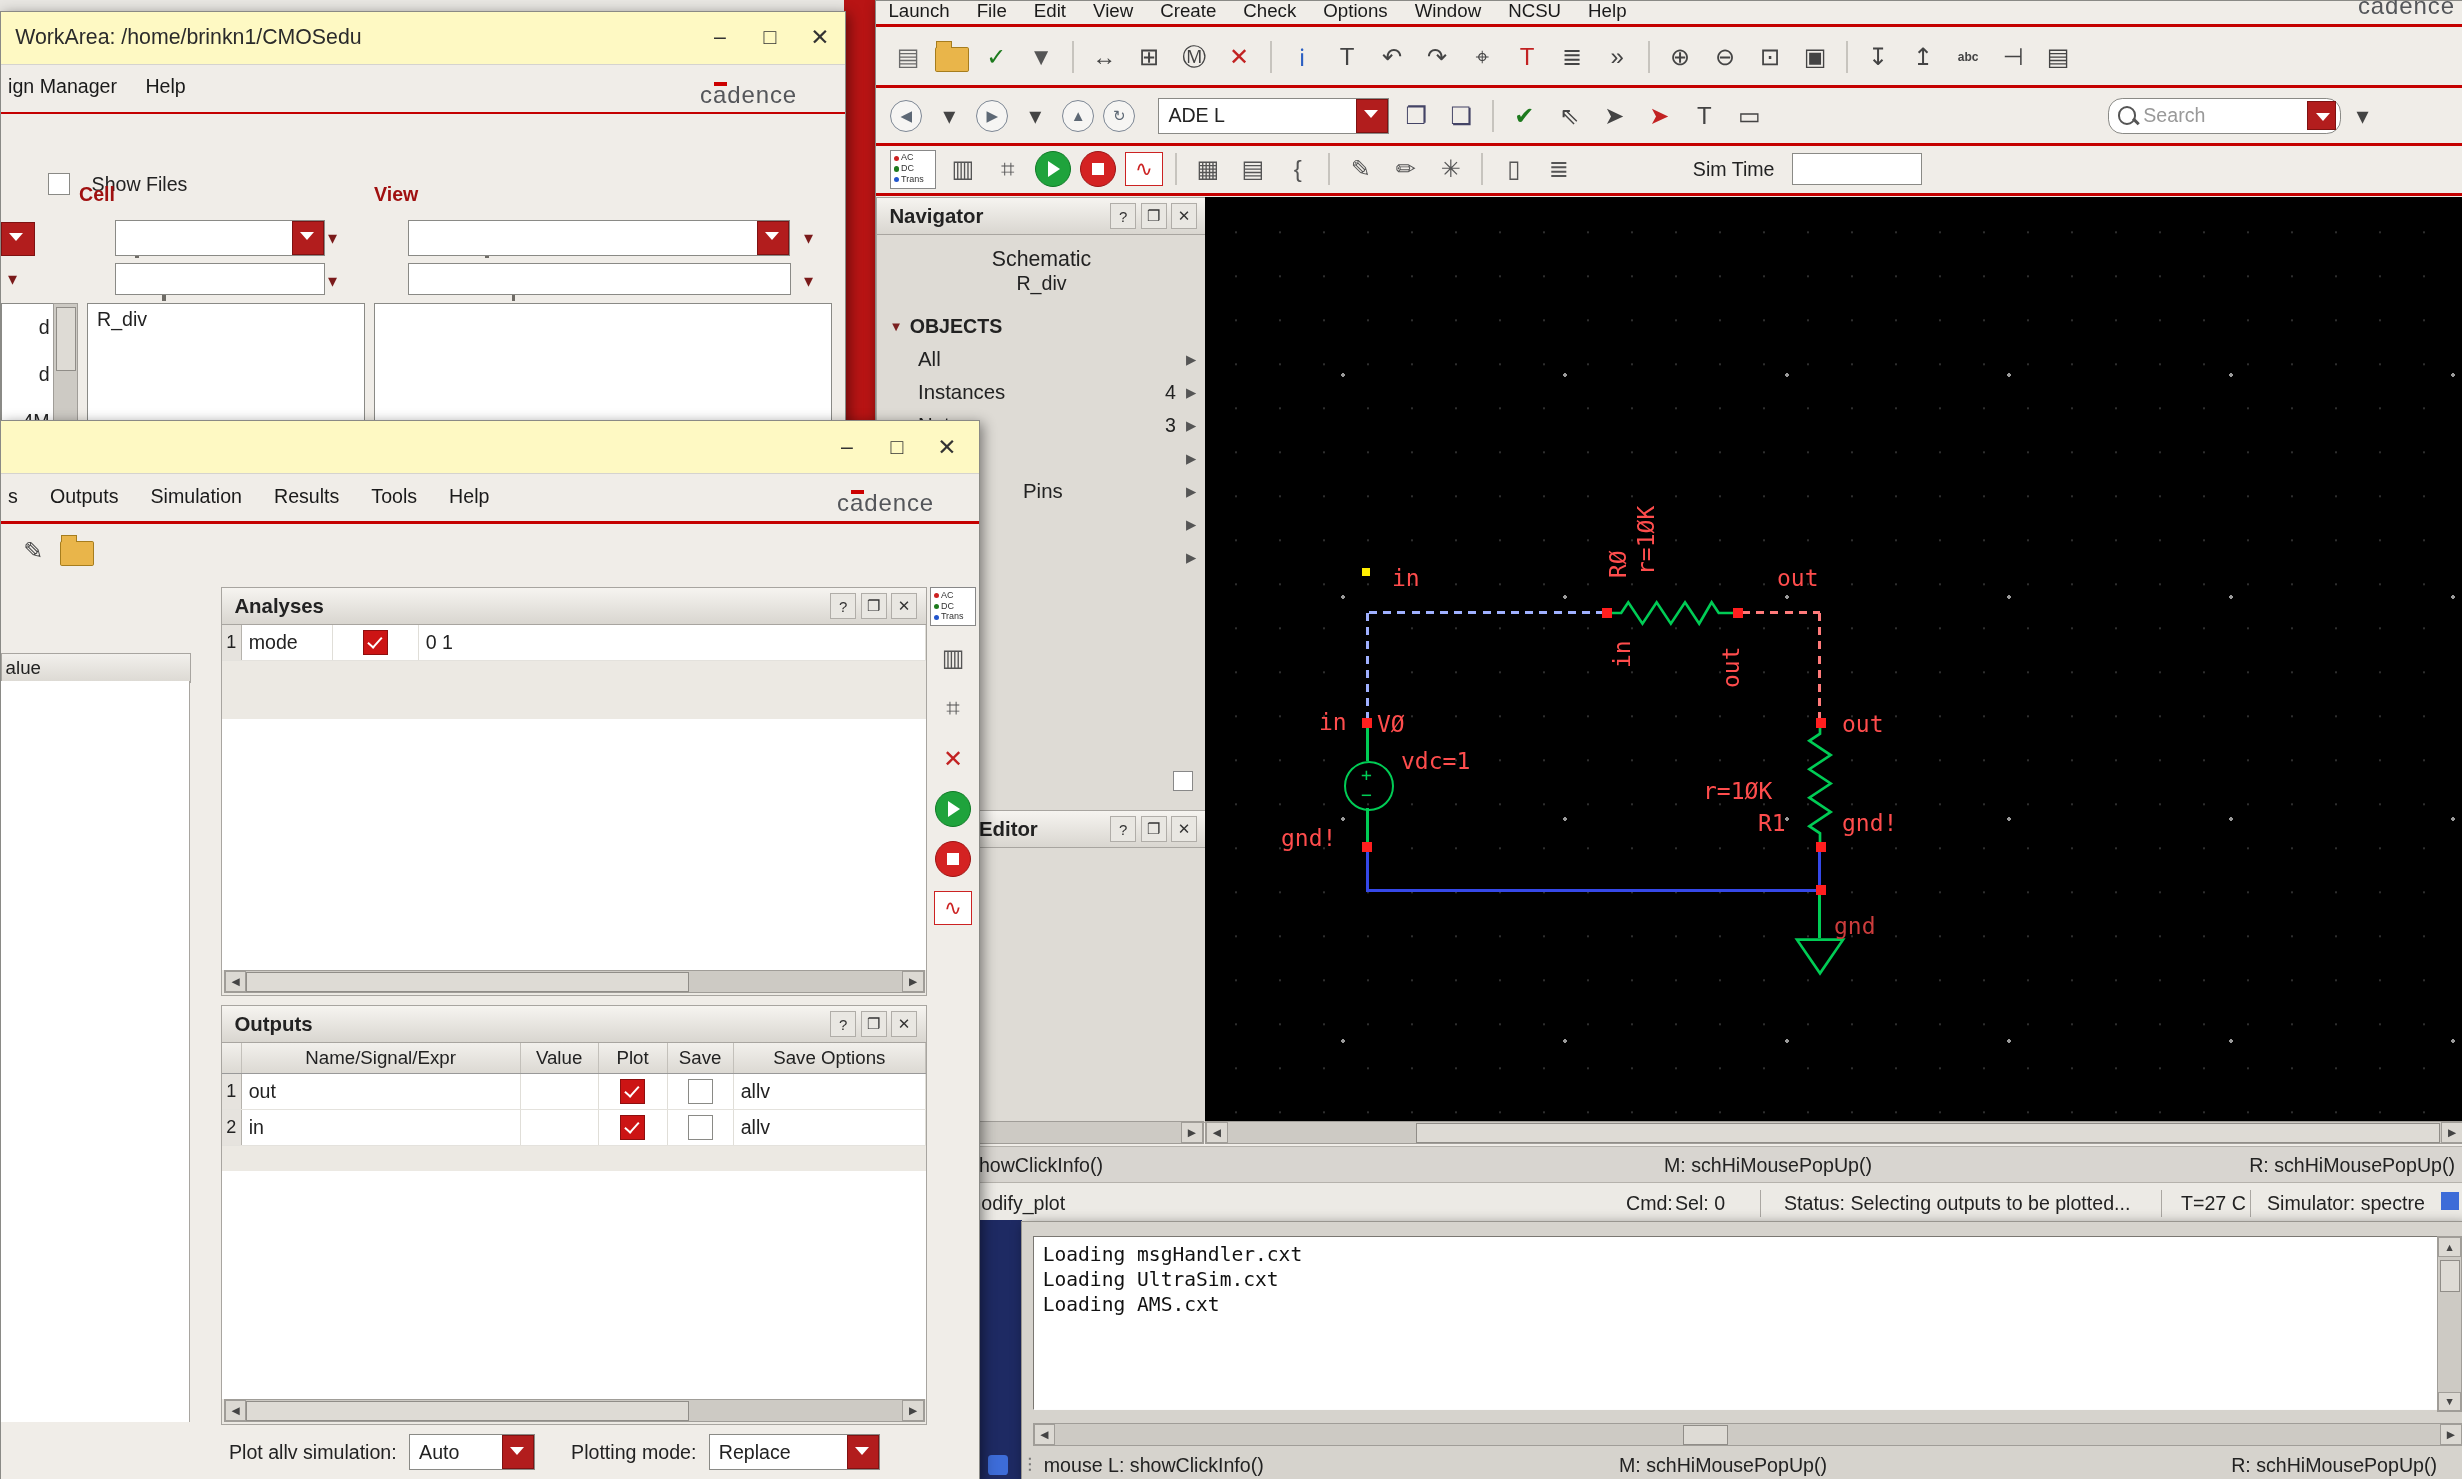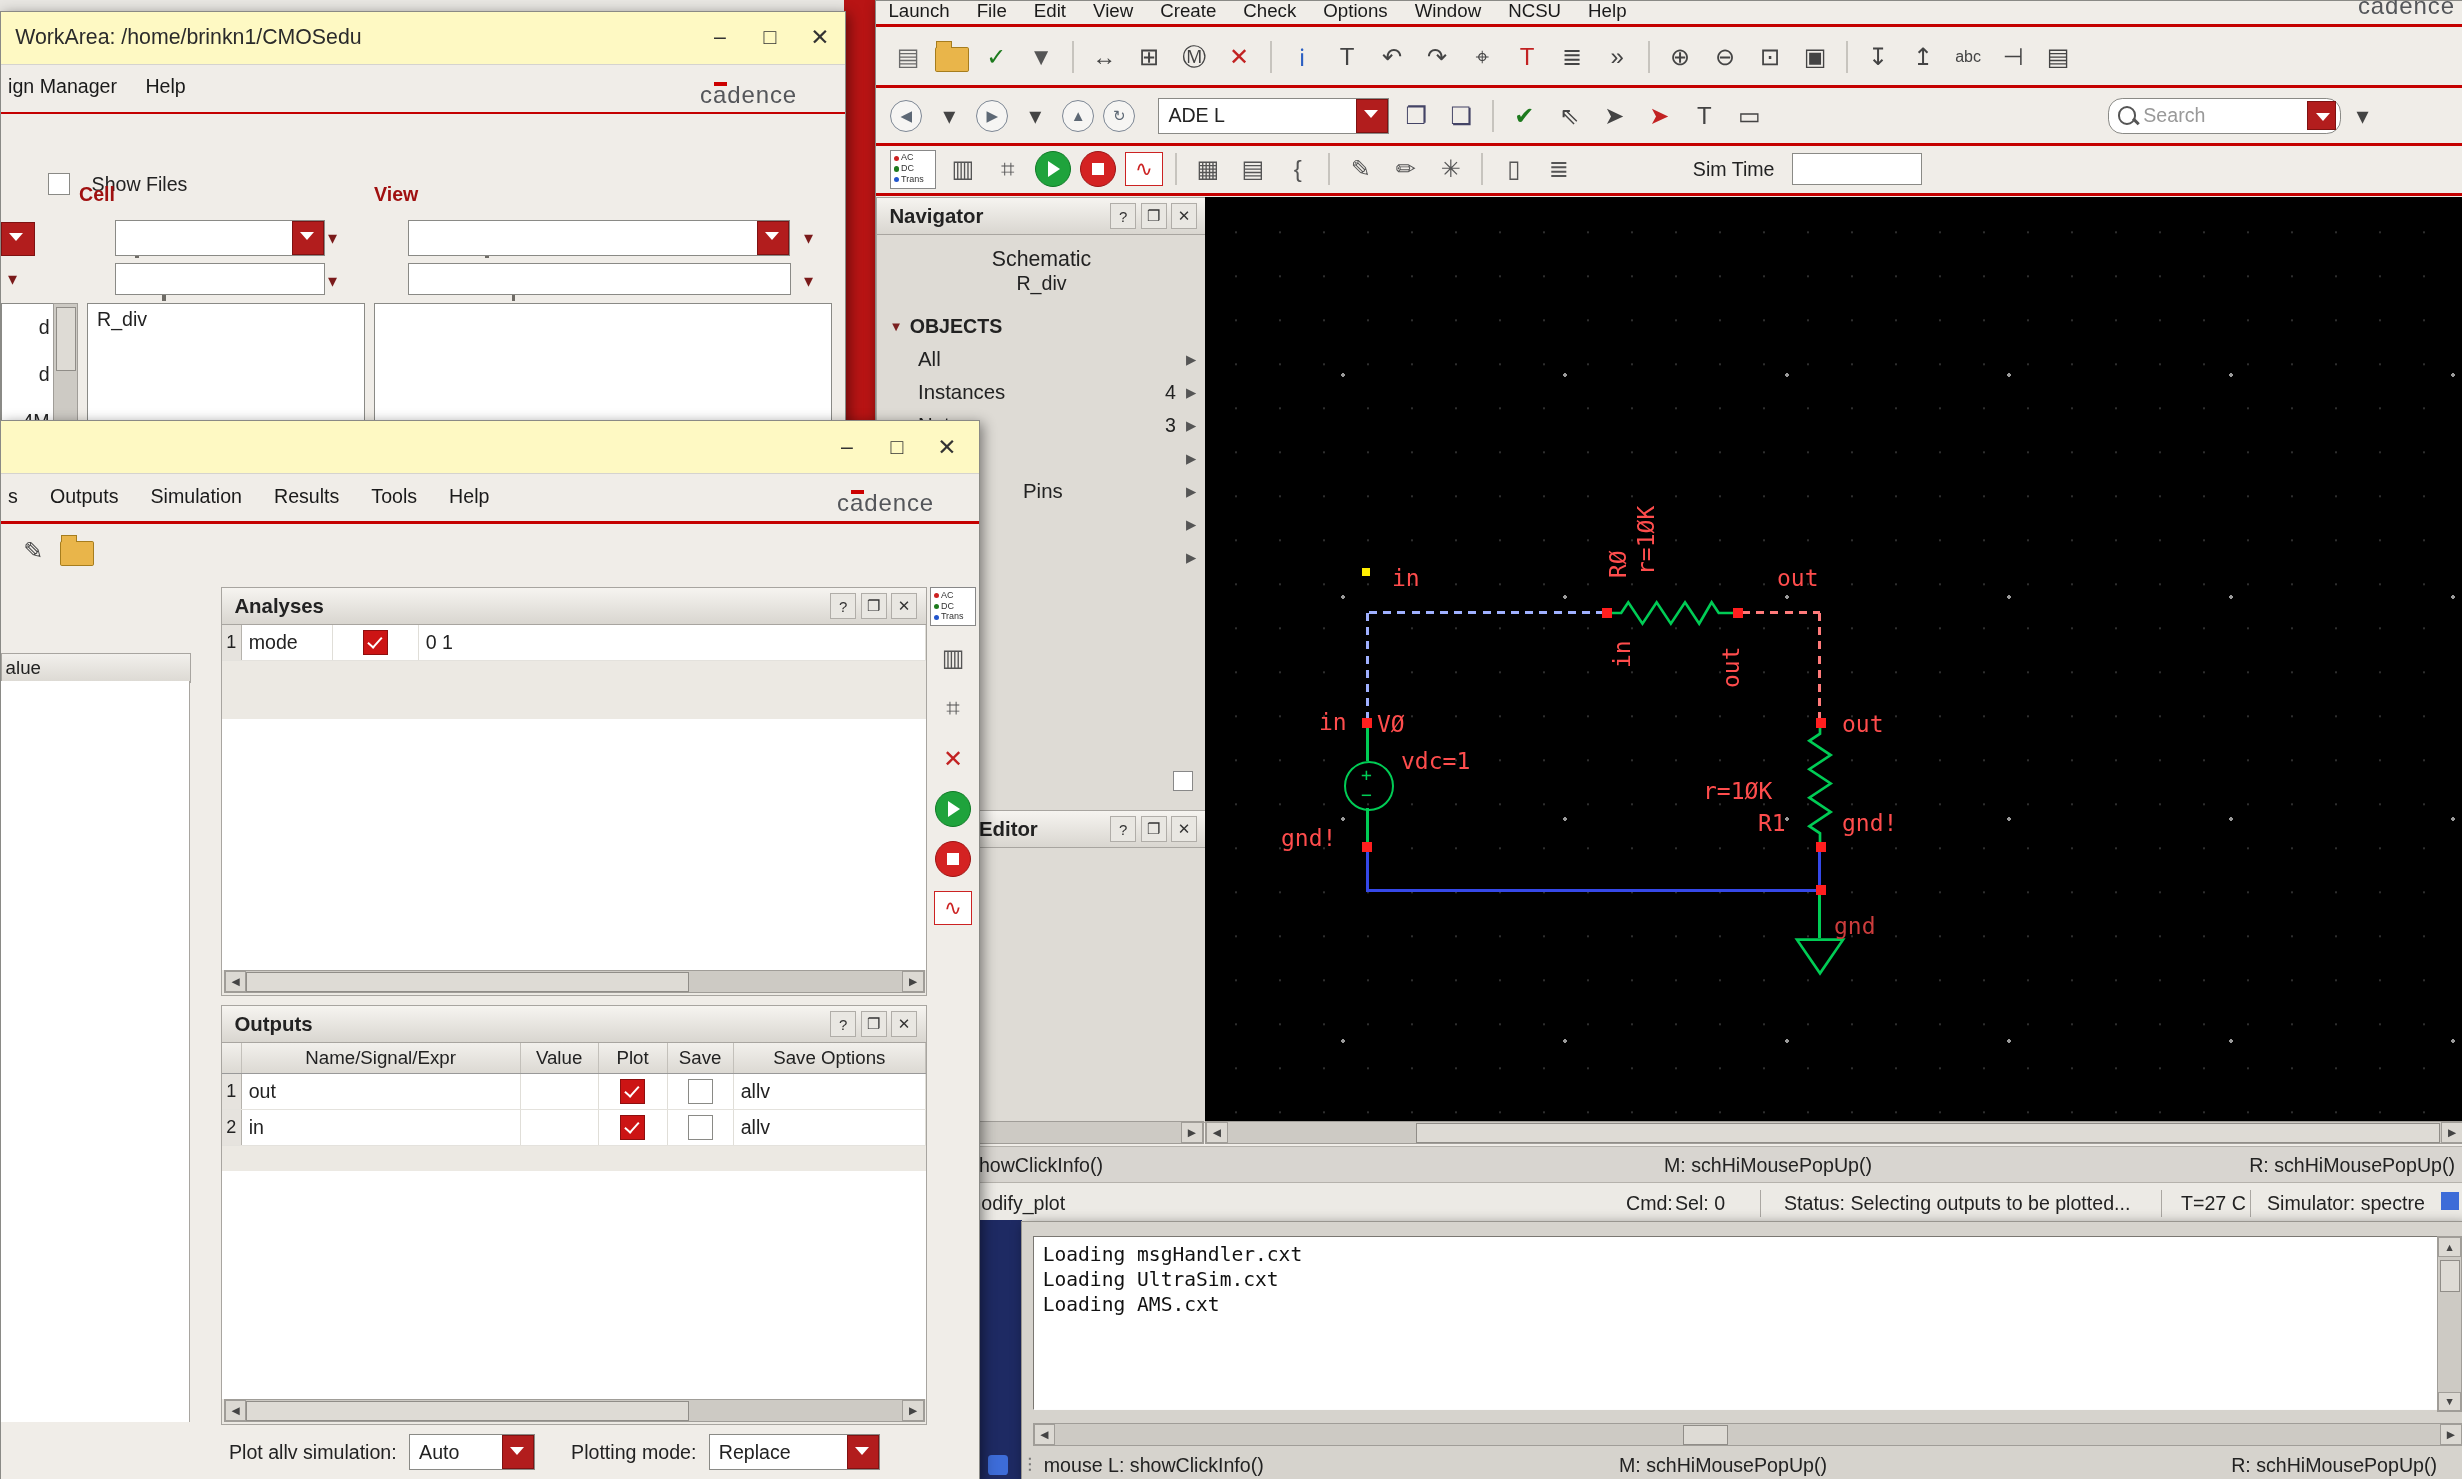--- a/index.html
+++ b/index.html
@@ -50,21 +50,21 @@
   .funnel::before{content:"";position:absolute;left:0.9px;top:1.8px;border-left:9.8px solid transparent;
                   border-right:9.8px solid transparent;border-top:10.7px solid #6d6a65;}
   .funnel::after{content:"";position:absolute;left:9px;top:10.7px;width:3.6px;height:9.8px;background:#6d6a65;}
   .listbox{position:absolute;background:#fff;border:0.9px solid #8a8a86;overflow:hidden;}
   .wa-cell-item{padding:4.4px 9px;font-size:19.6px;}
   .wa-left-item{height:47px;display:flex;align-items:center;justify-content:flex-end;padding-right:4.4px;font-size:19.6px;}
   .tbrow{position:absolute;left:0;right:0;display:flex;align-items:center;padding-left:14.2px;gap:9px;}
   .iconset{display:flex;align-items:center;gap:9px;}
   .tb-icon{width:36px;height:36px;display:flex;align-items:center;justify-content:center;font-size:24px;color:#444;
            border-radius:2.7px;}
-  .tb-icon.small-glyph{font-size:16px;font-weight:normal;}
+  .tb-icon.small-glyph{font-size:12px;font-weight:bold;}
   .tb-icon.circle{border:1.8px solid #7d8794;border-radius:50%;width:30px;height:30px;font-size:15px;color:#5d6875;background:#f6f5f3;}
   .tb-sep{width:1.8px;height:32px;background:#c7c4be;margin:0 3.6px;display:inline-block;}
   .shape-folder{width:32px;height:23px;background:#e9b54a;border:0.9px solid #a67d1e;border-radius:1.8px;position:relative;margin-top:5.3px;}
   .shape-folder::before{content:"";position:absolute;left:0;top:-6.2px;width:14.2px;height:5.3px;background:#e9b54a;border:0.9px solid #a67d1e;border-bottom:none;}
   .shape-play{width:34px;height:34px;border-radius:50%;background:#1fa33c;position:relative;border:0.9px solid #0f7a26;}
   .shape-play::after{content:"";position:absolute;left:12.4px;top:9px;border-top:8px solid transparent;
                      border-bottom:8px solid transparent;border-left:12.4px solid #fff;}
   .shape-stop{width:34px;height:34px;border-radius:50%;background:#d42222;position:relative;border:0.9px solid #9c1414;}
   .shape-stop::after{content:"";position:absolute;left:10.7px;top:10.7px;width:12.4px;height:12.4px;background:#fff;}
   .shape-wave{width:36px;height:32px;background:#fff;border:1.8px solid #c22;color:#c22;font-size:21.3px;

